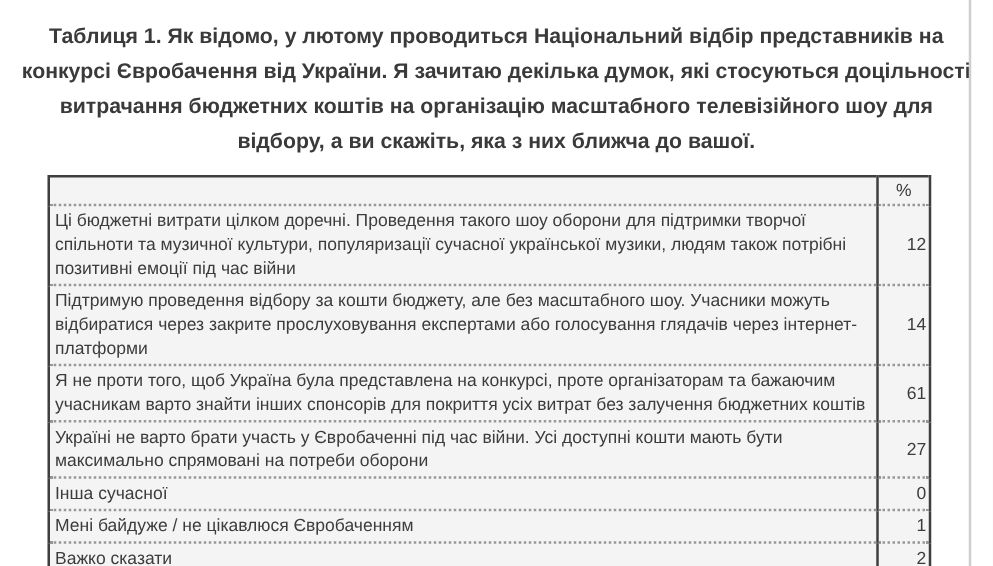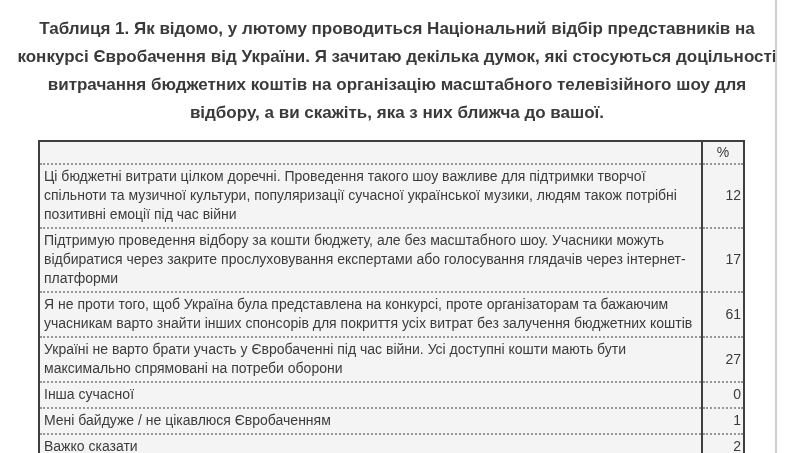--- a/index.html
+++ b/index.html
@@ -67,27 +67,27 @@
   <div class="caption">Таблиця 1. Як відомо, у лютому проводиться Національний відбір представників на конкурсі Євробачення від України. Я зачитаю декілька думок, які стосуються доцільності витрачання бюджетних коштів на організацію масштабного телевізійного шоу для відбору, а ви скажіть, яка з них ближча до вашої.</div>
 
   <table class="results">
     <tbody>
       <tr class="head">
         <td></td>
         <td class="pct">%</td>
       </tr>
 
       <tr>
-        <td>Ці бюджетні витрати цілком доречні. Проведення такого шоу важливе для підтримки творчої спільноти та музичної культури, популяризації сучасної української музики, людям також потрібні позитивні емоції під час війни</td>
+        <td>Ці бюджетні витрати цілком доречні. Проведення такого шоу оборони для підтримки творчої спільноти та музичної культури, популяризації сучасної української музики, людям також потрібні позитивні емоції під час війни</td>
         <td class="pct">12</td>
       </tr>
 
       <tr>
         <td>Підтримую проведення відбору за кошти бюджету, але без масштабного шоу. Учасники можуть відбиратися через закрите прослуховування експертами або голосування глядачів через інтернет-платформи</td>
-        <td class="pct">17</td>
+        <td class="pct">14</td>
       </tr>
 
       <tr>
         <td>Я не проти того, щоб Україна була представлена на конкурсі, проте організаторам та бажаючим учасникам варто знайти інших спонсорів для покриття усіх витрат без залучення бюджетних коштів</td>
         <td class="pct">61</td>
       </tr>
 
       <tr>
         <td>Україні не варто брати участь у Євробаченні під час війни. Усі доступні кошти мають бути максимально спрямовані на потреби оборони</td>
         <td class="pct">27</td>

